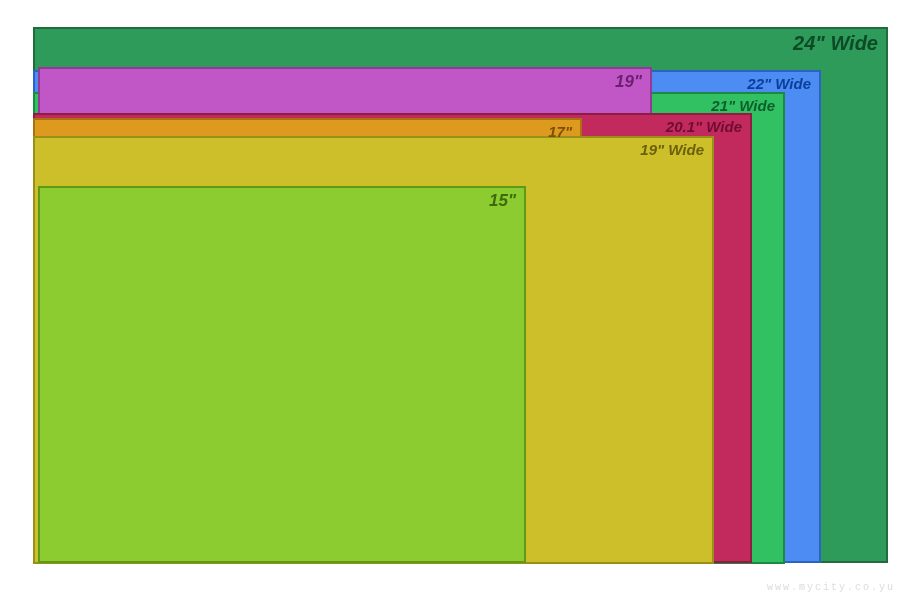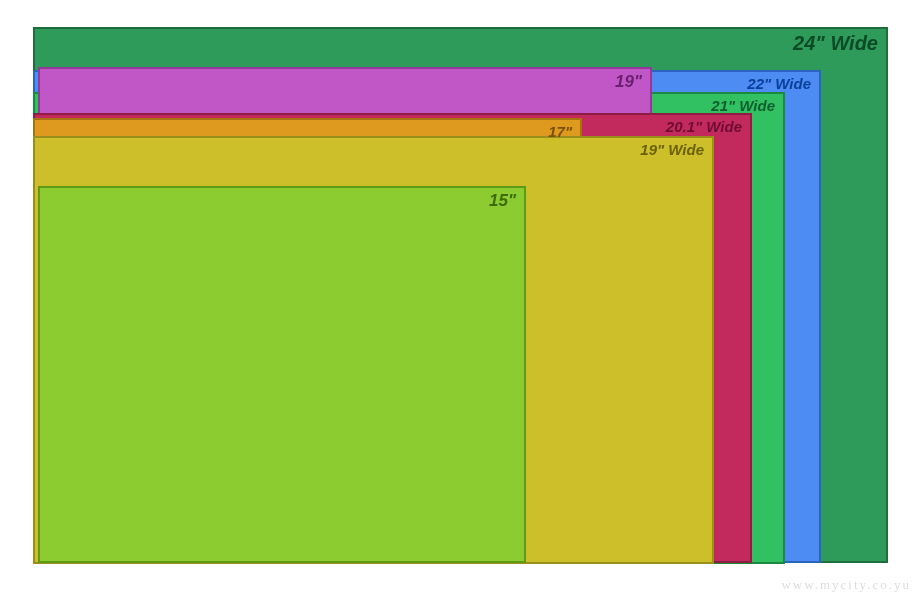--- a/index.html
+++ b/index.html
@@ -23,24 +23,24 @@
   .rect .label {
     position: absolute;
     top: 3px;
     right: 8px;
     font-style: italic;
     font-weight: bold;
     white-space: nowrap;
   }
   .watermark {
     position: absolute;
-    right: 6px;
+    right: 22px;
     bottom: 3px;
-    font-family: Liberation Serif, serif;
-    font-size: 13px;
+    font-family: Liberation Mono, monospace;
+    font-size: 10px;
     letter-spacing: 2px;
     color: #dcdcdc;
   }
 </style>
 </head>
 <body>
 
 <div class="canvas">
 
   <div class="rect" id="r24w" style="left: 33px; top: 27px; width: 855px; height: 536px; background: rgb(46, 155, 91); border: 2px solid rgb(31, 109, 61);">

